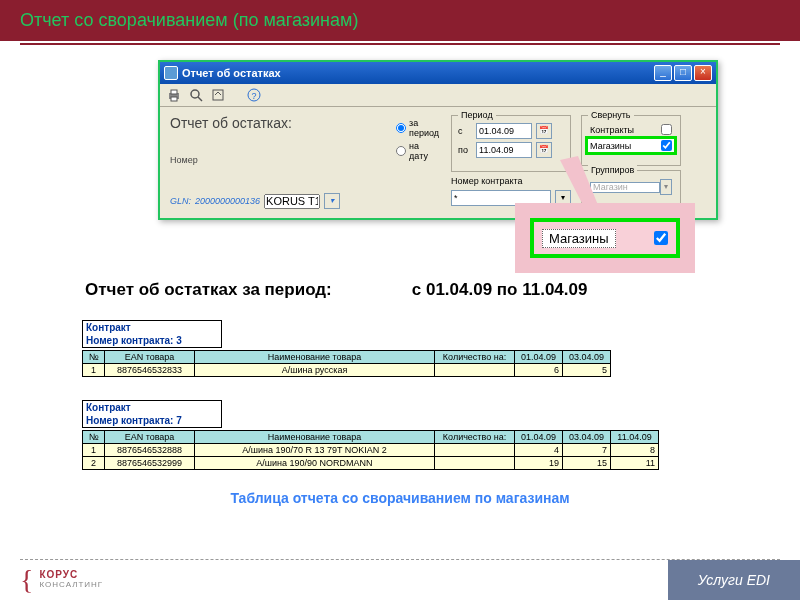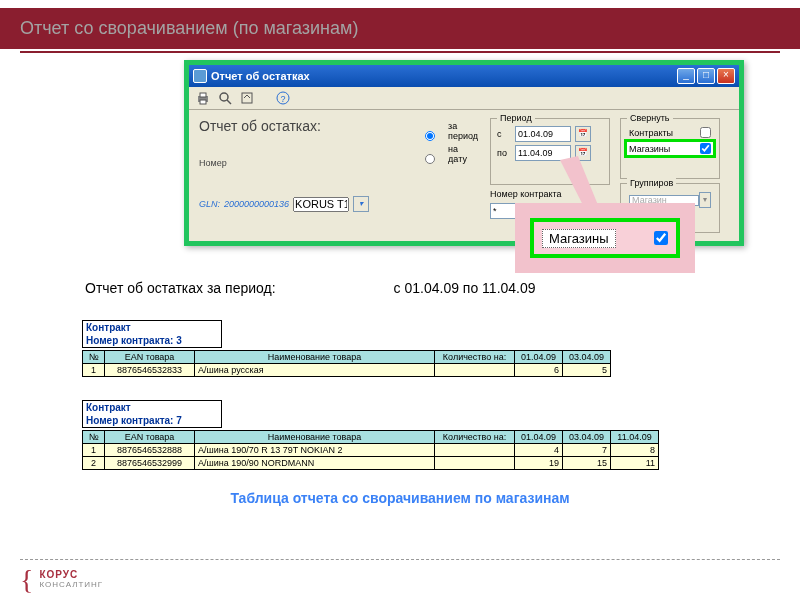--- a/index.html
+++ b/index.html
@@ -1,77 +1,77 @@
 <!DOCTYPE html>
 <html><head>
 <meta charset="utf-8">
 <style>
   * { box-sizing: border-box; margin: 0; padding: 0; }
   body { font-family: Arial, sans-serif; font-size: 11px; background: #fff; width: 800px; height: 600px; position: relative; overflow: hidden; }
   
-  .slide-title { background: #8a1e2f; color: #a3a3a3; padding: 10px 20px; font-size: 18px; font-weight: normal; margin-top: 8px; }
+  .slide-title { background: #8a1e2f; color: #22c55e; padding: 10px 20px; font-size: 18px; font-weight: normal; }
   .slide-title-underline { height: 2px; background: #8a1e2f; margin: 2px 20px 0 20px; }
   
-  .window { position: absolute; left: 184px; top: 60px; width: 560px; background: #ece9d8; border: 5px solid #22c55e; font-size: 10px; box-shadow: 2px 2px 6px rgba(0,0,0,0.3); }
+  .window { position: absolute; left: 158px; top: 60px; width: 560px; background: #ece9d8; border: 2px solid #22c55e; font-size: 10px; box-shadow: 2px 2px 6px rgba(0,0,0,0.3); }
   .titlebar { background: linear-gradient(#2a6fd4, #0a4db0); color: #fff; padding: 3px 4px; display: flex; align-items: center; justify-content: space-between; height: 22px; }
   .titlebar-left { display: flex; align-items: center; gap: 4px; }
   .titlebar-icon { width: 14px; height: 14px; background: #5b9bd5; border: 1px solid #fff; border-radius: 2px; }
   .titlebar-text { font-size: 11px; font-weight: bold; }
   .wincontrols { display: flex; gap: 2px; }
   .winbtn { width: 18px; height: 16px; background: linear-gradient(#6fa8e8,#2a6fd4); border: 1px solid #fff; border-radius: 2px; color: #fff; font-size: 10px; line-height: 12px; text-align: center; cursor: pointer; }
   .winbtn.close { background: linear-gradient(#e87850,#c83020); }
   
   .toolbar { background: #ece9d8; padding: 3px 6px; border-bottom: 1px solid #aca899; display: flex; gap: 6px; }
   .tbicon { width: 16px; height: 16px; display: inline-block; cursor: pointer; }
   
   .form-body { padding: 8px 10px; display: flex; gap: 12px; background: #ece9d8; }
   .form-left { flex: 0 0 150px; }
   .report-label { font-size: 14px; color: #444; margin-bottom: 6px; }
   .gln-row { font-size: 9px; color: #2a6fd4; font-style: italic; margin-top: 28px; display: flex; align-items: center; gap: 4px; }
   .gln-row input { width: 56px; height: 15px; font-size: 11px; }
   
   .form-mid { flex: 0 0 55px; }
-  .radio-row { display: flex; align-items: flex-end; gap: 13px; font-size: 9px; margin: 3px 0; padding-left: 44px; }
+  .radio-row { display: flex; align-items: center; gap: 3px; font-size: 9px; margin: 3px 0; padding-left: 44px; }
   .radio-row input { width: 10px; height: 10px; }
   
   .form-right { flex: 1; display: flex; gap: 10px; }
-  .fieldset { border: 1px solid #aca899; padding: 4px 6px 20px 6px; position: relative; }
+  .fieldset { border: 1px solid #aca899; padding: 4px 6px 10px 6px; position: relative; }
   .fieldset-label { position: absolute; top: -6px; left: 6px; background: #ece9d8; padding: 0 3px; font-size: 9px; }
   .date-row { display: flex; align-items: center; gap: 4px; margin: 3px 0; font-size: 9px; }
   .date-row label { width: 14px; }
   .date-input { width: 56px; height: 16px; font-size: 9px; border: 1px solid #7f9db9; background: #fff; padding: 0 2px; }
   .date-btn { width: 16px; height: 16px; border: 1px solid #7f9db9; background: #ece9d8; font-size: 8px; text-align: center; line-height: 14px; cursor: pointer; }
   .contract-row { margin-top: 4px; }
   
   .fieldset-collapse { width: 100px; }
   .chk-row { display: flex; align-items: center; justify-content: space-between; font-size: 9px; margin: 3px 0; padding: 1px 2px; }
   .chk-row input { width: 11px; height: 11px; }
   .chk-row.highlighted { outline: 3px solid #00e000; background: #fff; }
   .chk-row.dimmed { color: #888; }
 
   .callout { position: absolute; left: 530px; top: 218px; width: 150px; height: 40px; border: 4px solid #00e000; background: #f8d0d8; display: flex; align-items: center; justify-content: space-between; padding: 0 8px; font-size: 13px; }
   .callout input[type=checkbox] { width: 14px; height: 14px; }
   .callout-line { position: absolute; left: 560px; top: 160px; width: 50px; height: 60px; }
   .callout-line svg { width: 100%; height: 100%; overflow: visible; }
   .callout-wrap { position: absolute; left: 515px; top: 203px; width: 180px; height: 70px; background: #f2c2cc; }
 
-  .report-summary { position: absolute; left: 85px; top: 280px; font-size: 14px; display: flex; gap: 118px; }
+  .report-summary { position: absolute; left: 85px; top: 280px; font-size: 17px; display: flex; gap: 80px; font-weight: bold; }
   
   .contract-block { position: absolute; left: 82px; }
   .contract-block.c1 { top: 320px; }
   .contract-block.c2 { top: 400px; }
   .contract-header { border: 1px solid #000; width: 140px; }
   .contract-header div { padding: 1px 3px; font-size: 10px; }
   .contract-header .bold { font-weight: bold; color: #003399; }
   
   .report-table { border-collapse: collapse; font-size: 9px; margin-top: 2px; }
   .report-table th, .report-table td { border: 1px solid #000; padding: 1px 3px; }
   .report-table th { background: #a8e0e0; font-weight: normal; text-align: center; }
   .report-table td { background: #ffffd8; text-align: right; }
-  .report-table td.left { text-align: left; }
+  .report-table td.left { text-align: center; }
   .report-table td.center { text-align: center; }
   
   .bottom-caption { position: absolute; left: 0; width: 100%; top: 490px; text-align: center; font-size: 14px; font-weight: bold; color: #3b82f6; }
   
   .footer { position: absolute; bottom: 0; left: 0; width: 100%; height: 40px; display: flex; }
   .footer-divider { position: absolute; bottom: 40px; left: 20px; right: 20px; border-top: 1px dashed #999; }
   .footer-logo { display: flex; align-items: center; gap: 6px; padding-left: 20px; }
   .logo-brace { font-size: 28px; color: #a83040; font-family: Georgia, serif; }
   .logo-text { display: flex; flex-direction: column; font-size: 8px; line-height: 10px; }
   .logo-text .korus { color: #a83040; font-weight: bold; letter-spacing: 1px; font-size: 10px; }
@@ -274,13 +274,14 @@
 
 <div class="footer-divider"></div>
 <div class="footer">
   <div class="footer-logo">
     <span class="logo-brace">{</span>
     <span class="logo-text">
       <span class="korus">КОРУС</span>
       <span class="cons">КОНСАЛТИНГ</span>
     </span>
   </div>
+  <div class="footer-right">Услуги EDI</div>
 </div>
 
 </body></html>

